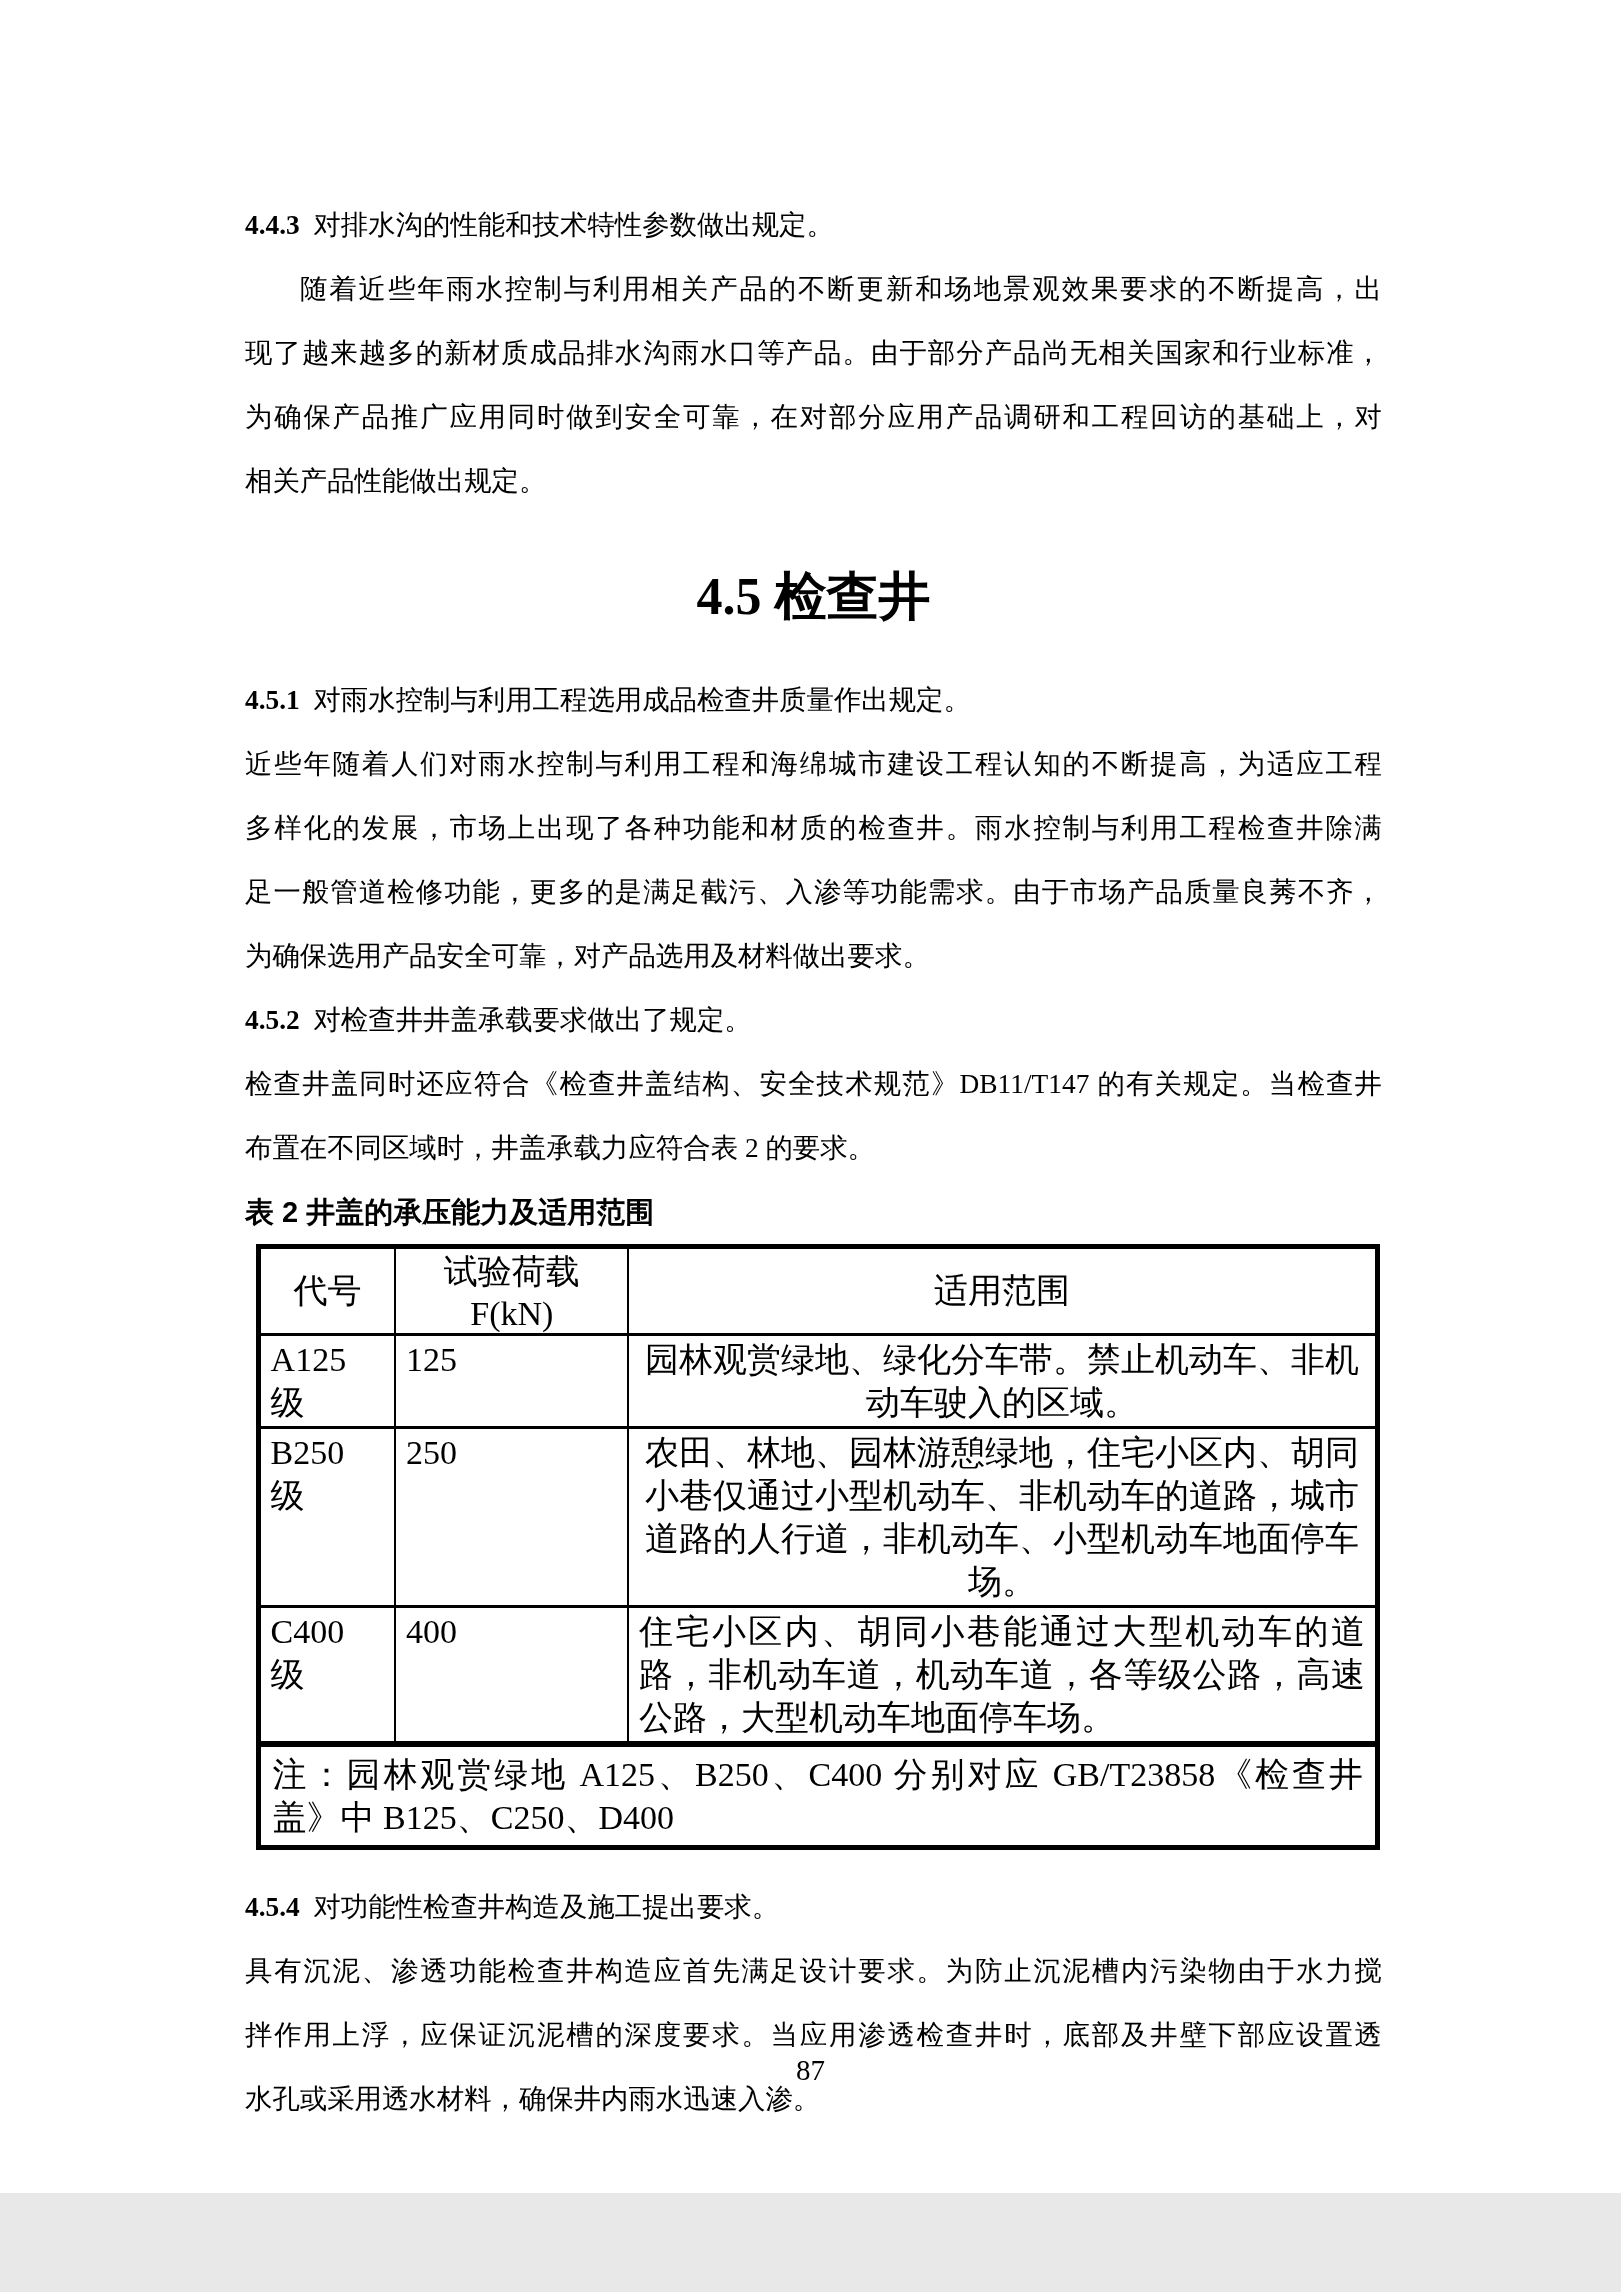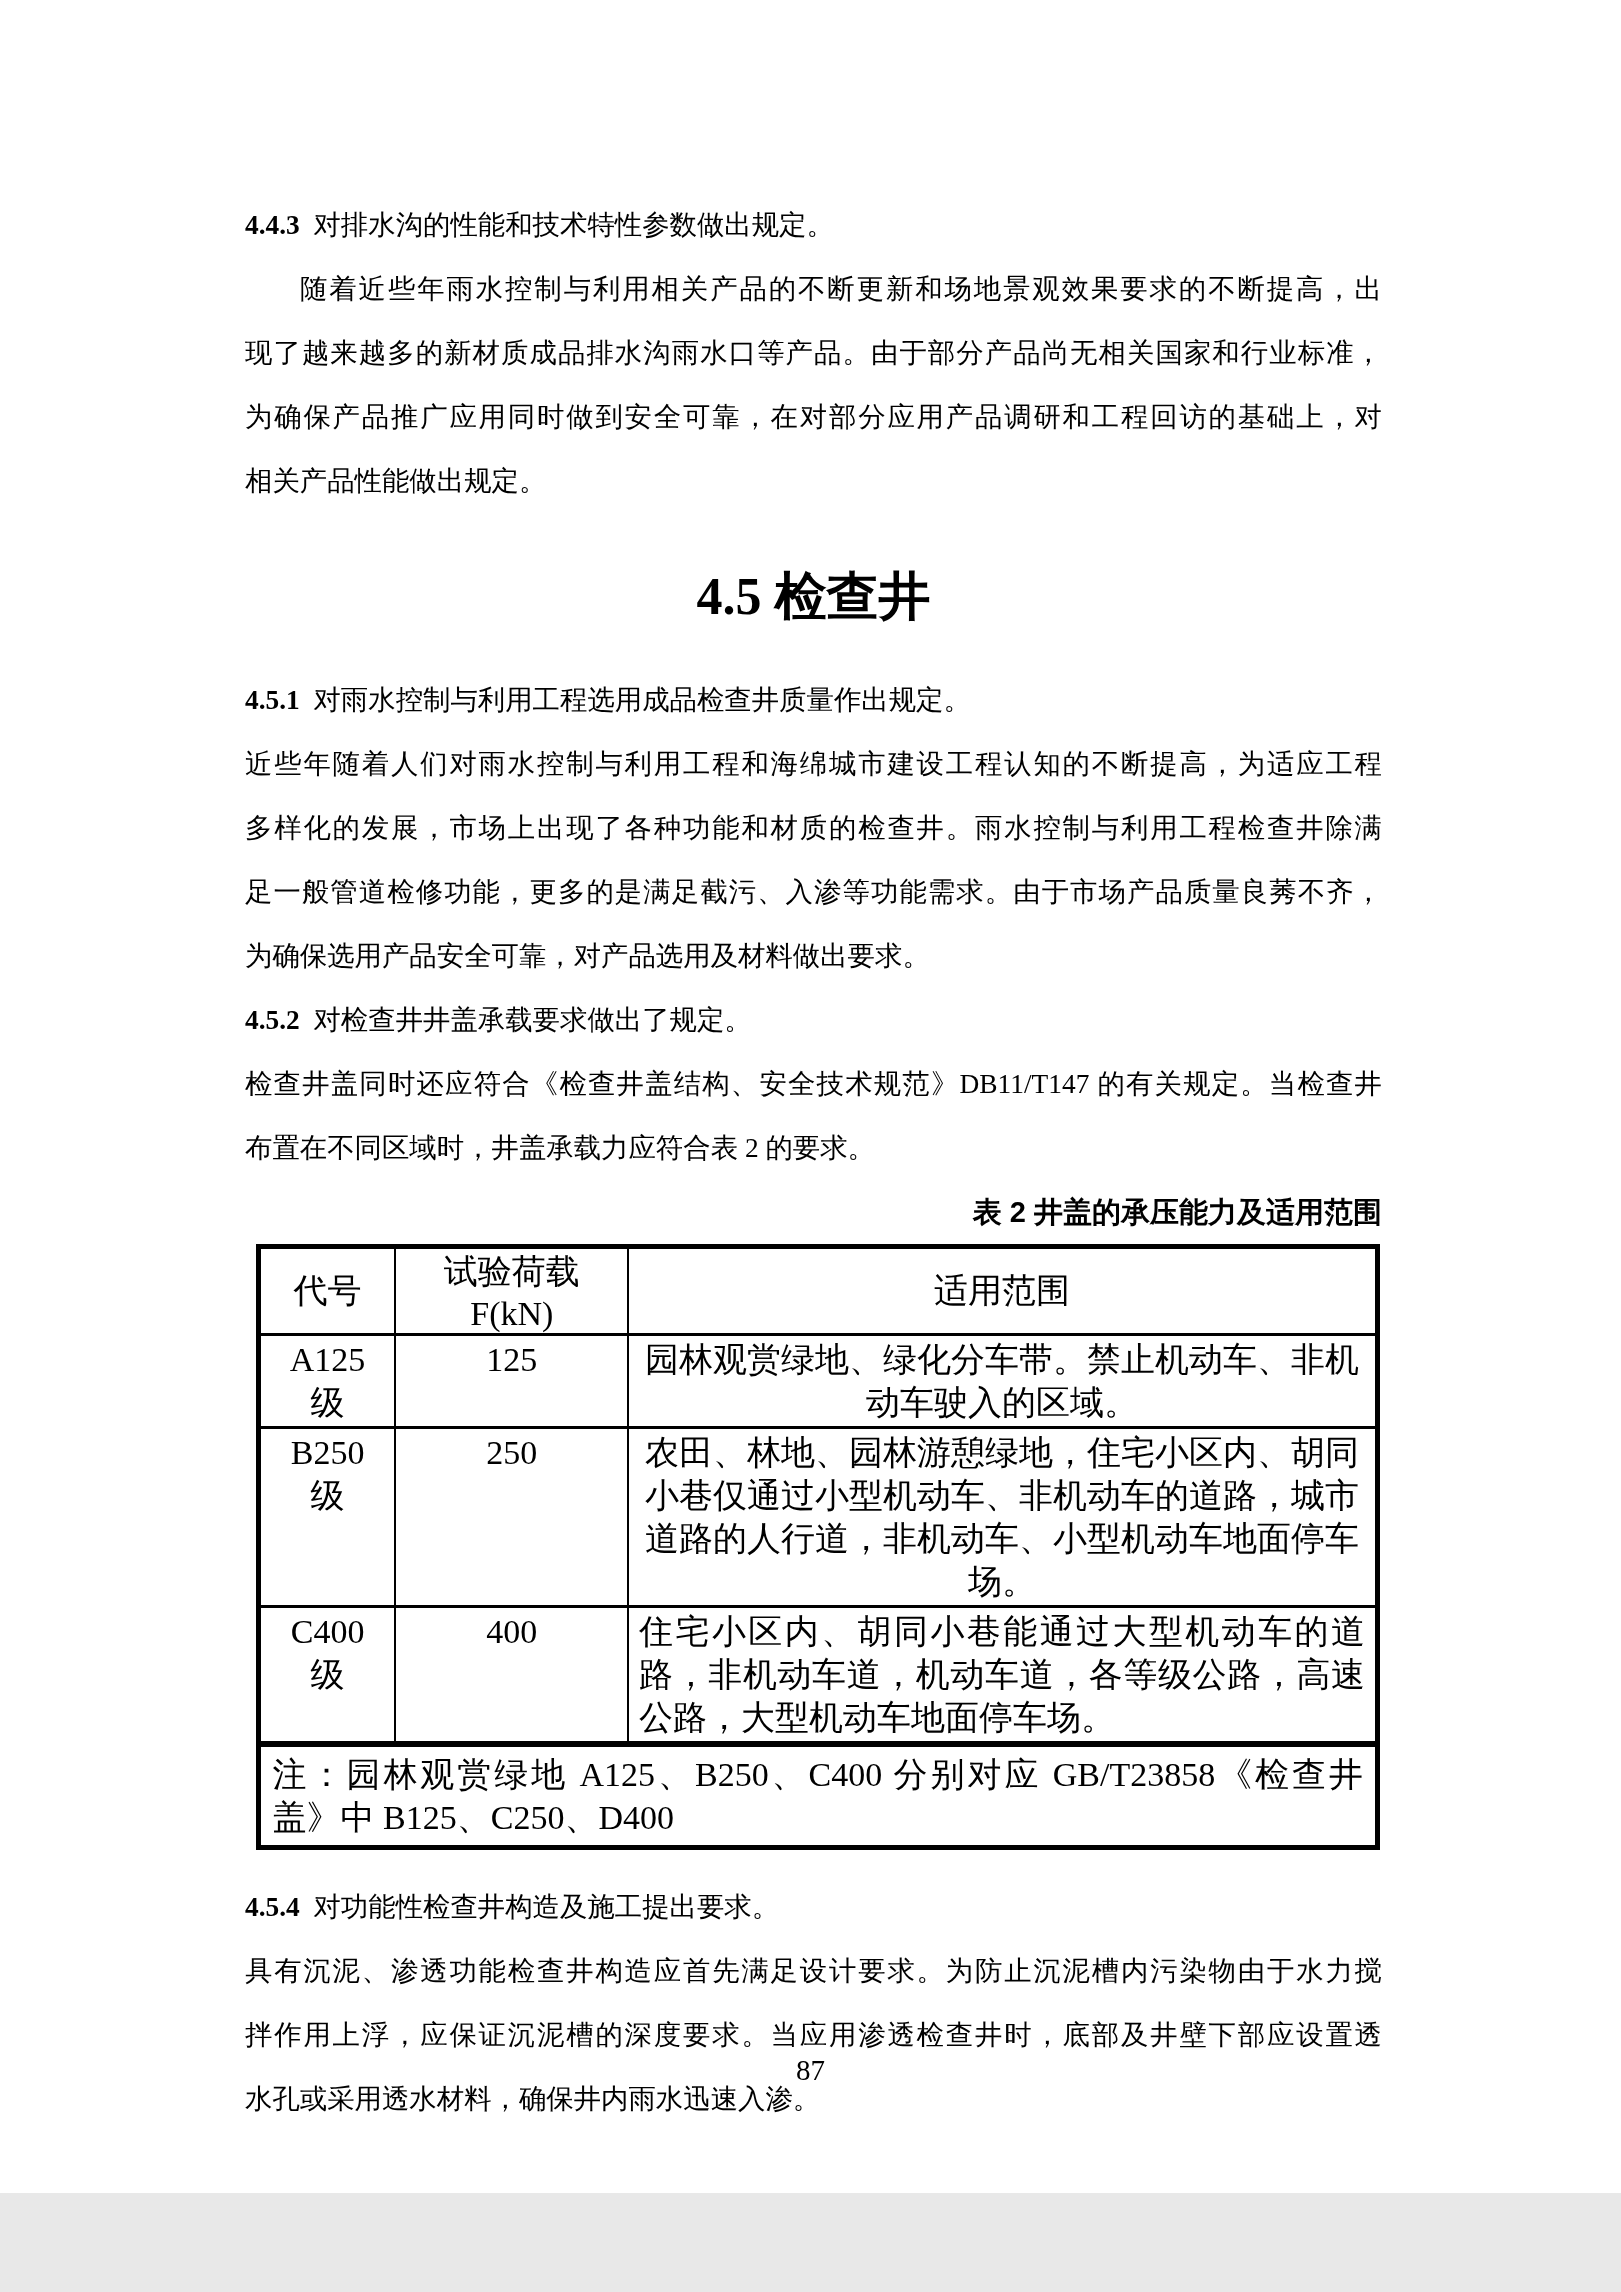--- a/index.html
+++ b/index.html
@@ -36,21 +36,21 @@
     font-size:52px;
     font-weight:bold;
     text-align:center;
     line-height:69px;
     margin:49px 0 37px 0;
   }
   .tbl-title {
     font-family:"Liberation Sans","DejaVu Sans",sans-serif;
     font-weight:bold;
     font-size:29px;
-    text-align:right;
+    text-align:left;
     line-height:64px;
     min-height:64px;
   }
   table.covers {
     width:1119px;
     margin-left:10.8px;
     table-layout:fixed;
     border-collapse:collapse;
     border:5.9px solid #000;
   }
@@ -65,21 +65,21 @@
     vertical-align:middle;
     border-bottom-width:3.9px;
     padding:0 5.9px;
   }
   table.covers td {
     vertical-align:top;
     line-height:43px;
     padding:2px 9.8px;
     border-bottom-width:3.9px;
   }
-  td.c-code, td.c-load { text-align:center; }
+  td.c-code, td.c-load { text-align:left; }
   td.c-scope { padding:2px 11.8px; }
   td.scope-center { text-align:center; }
   td.scope-justify { text-align:justify; }
   td.note-cell {
     border-top:6.9px solid #000 !important;
     line-height:44px;
     padding:5.9px 11.8px !important;
     text-align:justify;
   }
   .after-table { margin-top:25.5px; }

